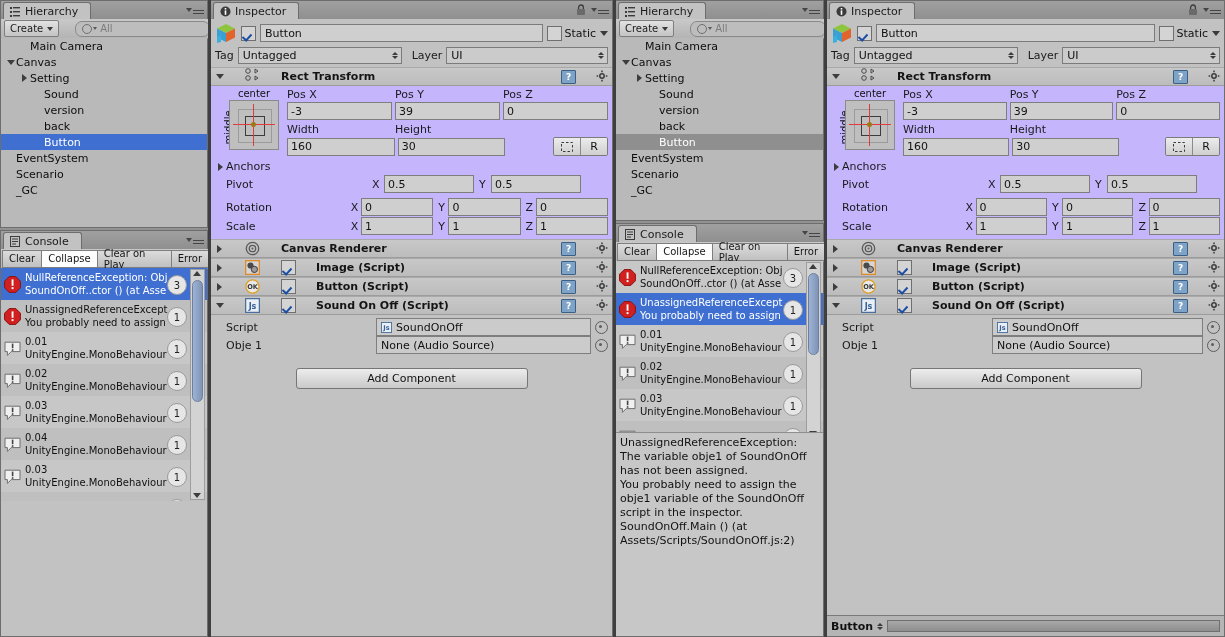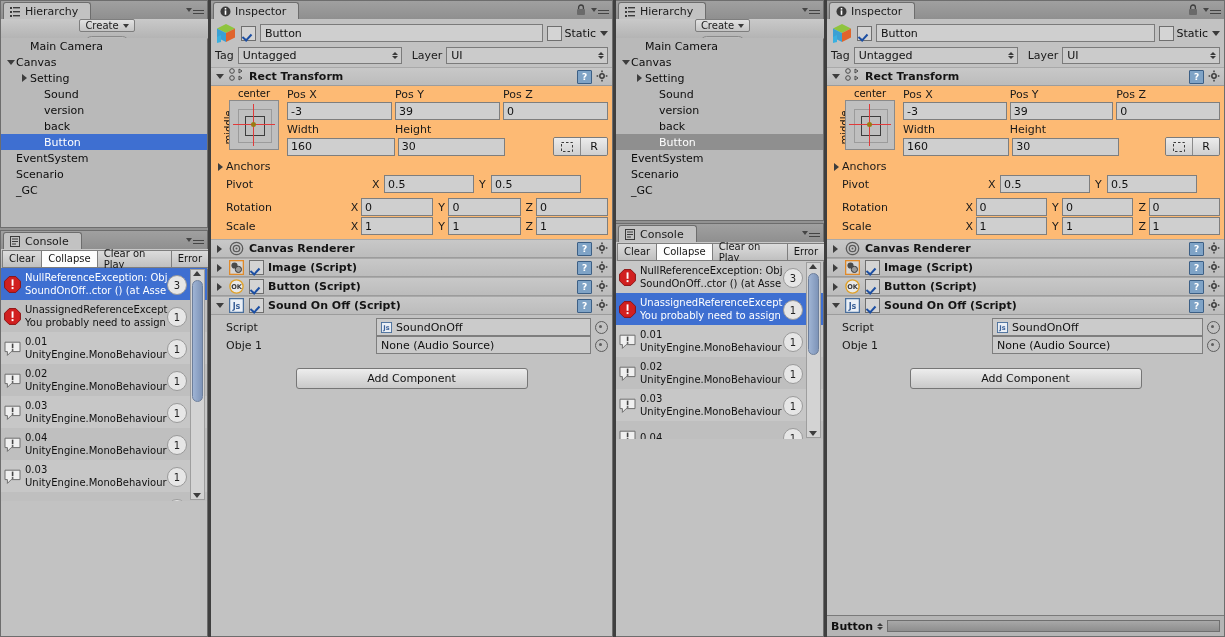--- a/index.html
+++ b/index.html
@@ -21,21 +21,21 @@
   .tabmenu i{position:absolute;right:0;display:block;height:1px;background:#454545;}
   .tabmenu i:nth-child(1){top:2px;width:11px;}
   .tabmenu i:nth-child(2){top:5px;width:11px;}
   .tabmenu i:nth-child(3){top:8px;width:11px;}
   .tabmenu .car{position:absolute;left:0;top:3px;border-left:3px solid transparent;
        border-right:3px solid transparent;border-top:4px solid #454545;}
 
   
   .hier-toolbar{position:absolute;left:0;top:18px;height:19px;width:100%;
       background:linear-gradient(#c9c9c9,#b4b4b4);border-bottom:1px solid #8e8e8e;
-      display:flex;align-items:center;padding:0 3px;gap:4px;flex-direction:column;}
+      display:flex;align-items:center;padding:0 3px;gap:16px;}
   .btn-sm{height:15px;background:linear-gradient(#e2e2e2,#c4c4c4);
       border:1px solid #7e7e7e;border-radius:2px;display:flex;align-items:center;
       padding:0 5px;font-size:10px;color:#1b1b1b;white-space:nowrap;}
   .btn-sm .cv{margin-left:4px;border-left:3px solid transparent;border-right:3px solid transparent;
       border-top:4px solid #3a3a3a;}
   .searchbox{flex:1;height:14px;background:#bdbdbd;border:1px solid #8a8a8a;border-radius:7px;
       display:flex;align-items:center;padding:0 6px;font-size:10px;color:#7c7c7c;}
   .searchbox .mag{width:8px;height:8px;border:1px solid #6f6f6f;border-radius:50%;margin-right:1px;flex:none;}
   .searchbox .cv{margin-right:3px;border-left:2px solid transparent;border-right:2px solid transparent;
       border-top:3px solid #5a5a5a;}
@@ -61,26 +61,26 @@
   .lbl{color:#1a1a1a;}
   .dd{height:15px;background:#cbcbcb;border:1px solid #7b7b7b;display:flex;align-items:center;
       justify-content:space-between;padding:0 3px 0 4px;font-size:11px;}
   .dd .updown{display:flex;flex-direction:column;gap:1px;margin-left:4px;}
   .dd .updown i{border-left:3px solid transparent;border-right:3px solid transparent;}
   .dd .updown i.u{border-bottom:3px solid #3a3a3a;}
   .dd .updown i.d{border-top:3px solid #3a3a3a;}
 
   .comp-head{height:17px;background:linear-gradient(#c8c8c8,#bcbcbc);
       border-top:1px solid #a9a9a9;border-bottom:1px solid #9c9c9c;
-      display:flex;align-items:center;gap:4px;padding:0 3px;font-size:11px;font-weight:bold;color:#141414;}
+      display:flex;align-items:center;gap:20px;padding:0 3px;font-size:11px;font-weight:bold;color:#141414;}
   .comp-head .sp{flex:1;}
   .helpicon{width:13px;height:12px;background:#7fa3c6;border:1px solid #3c5f85;border-radius:1px;
       color:#fff;font-size:9px;font-weight:bold;text-align:center;line-height:12px;flex:none;}
   .gearicon{width:13px;height:13px;flex:none;position:relative;}
-  .rt-body{background:#fdba74;padding:2px 4px 4px 4px;}
+  .rt-body{background:#c4b5fd;padding:2px 4px 4px 4px;}
   .field{height:16px;background:#cfcfcf;border:1px solid #7e7e7e;display:flex;align-items:center;
       padding:0 3px;font-size:11px;color:#111;}
   .hdrlbl{font-size:11px;color:#1a1a1a;}
   .objfield{height:16px;background:#cbcbcb;border:1px solid #7e7e7e;display:flex;align-items:center;
       gap:4px;padding:0 4px;font-size:11px;}
   .dot-target{width:11px;height:11px;border:1px solid #5d5d5d;border-radius:50%;position:relative;flex:none;}
   .dot-target:after{content:"";position:absolute;left:3px;top:3px;width:3px;height:3px;background:#5d5d5d;border-radius:50%;}
   .addcomp{height:19px;background:linear-gradient(#ededed,#c9c9c9);border:1px solid #767676;
       border-radius:3px;display:flex;align-items:center;justify-content:center;font-size:11px;}
 
@@ -830,20 +830,28 @@
             <div></div>
           </span>
           <span class="countbadge">1</span>
         </div>
       </div>
     <div class="vsb" style="top:38px;bottom:198px;">
       <div class="ar" style="top:1px;border-left:4px solid transparent;border-right:4px solid transparent;border-bottom:5px solid #3d3d3d;"></div>
       <div class="thumb" style="top:10px;height:80px;"></div>
       <div class="ar" style="bottom:1px;border-left:4px solid transparent;border-right:4px solid transparent;border-top:5px solid #3d3d3d;"></div>
     </div>
+    <div class="con-detail" style="height:197px;">UnassignedReferenceException:
+The variable obje1 of SoundOnOff
+has not been assigned.
+You probably need to assign the
+obje1 variable of the SoundOnOff
+script in the inspector.
+SoundOnOff.Main () (at
+Assets/Scripts/SoundOnOff.js:2)</div>
   </div>
 
   <div class="abs win" style="left:826px;top:0;width:399px;height:637px;">
     <div class="tabstrip">
       <div class="tab">
         <span class="ticon">
           <svg width="11" height="11" viewBox="0 0 11 11">
               <circle cx="5.5" cy="5.5" r="5" fill="#3b3b3b"></circle>
               <rect x="4.7" y="2" width="1.6" height="1.6" fill="#fff"></rect>
               <rect x="4.7" y="4.4" width="1.6" height="4.4" fill="#fff"></rect>

